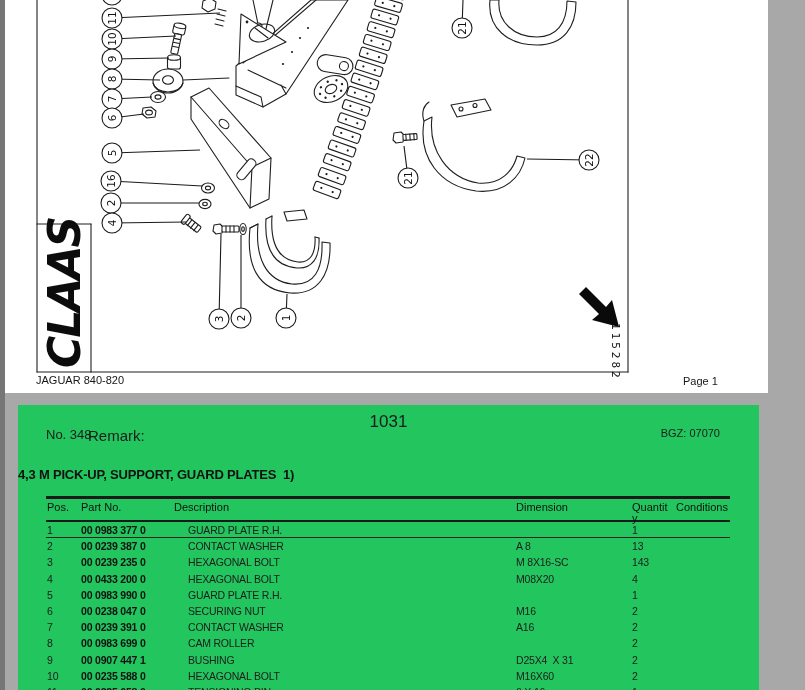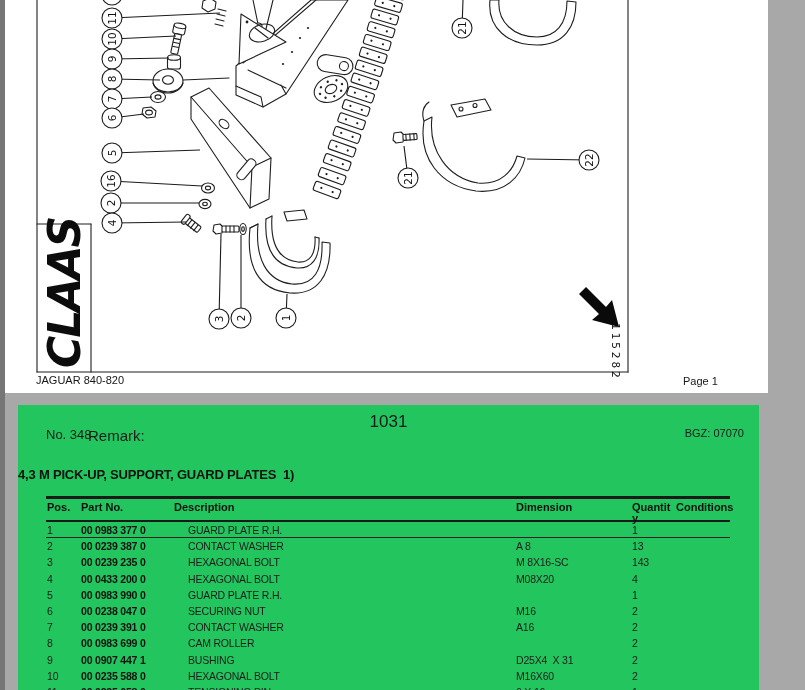--- a/index.html
+++ b/index.html
@@ -12,26 +12,26 @@
   #diagram-svg{position:absolute;left:0;top:0;}
   .footnote{position:absolute;font-size:11px;color:#161616;white-space:pre;}
   #model-label{left:31px;top:374px;}
   #page-label{left:678px;top:375px;}
   #watermark{left:168px;top:366px;color:rgba(152,124,97,0.92);font-size:11px;white-space:pre;}
   
   #page2{left:18px;top:405px;width:741px;height:365px;background:#22c55e;overflow:hidden;}
   #sheet-number{left:0;top:7px;width:741px;text-align:center;font-size:17px;color:#1c1c1c;}
   #doc-no{left:28px;top:22px;font-size:13px;color:#1c1c1c;}
   #remark{left:70px;top:22px;font-size:15px;color:#1c1c1c;}
-  #bgz{right:15px;top:22px;font-size:11px;color:#1c1c1c;}
+  #bgz{right:39px;top:22px;font-size:11px;color:#1c1c1c;}
   #section-title{left:0;top:62px;width:741px;text-align:left;font-size:13px;
     font-weight:bold;color:#111;white-space:pre;letter-spacing:-0.2px;}
   #parts-table{left:28px;top:91px;width:684px;}
   #thead{position:relative;border-top:3px solid #1a1a1a;border-bottom:2px solid #1a1a1a;
-    height:26px;box-sizing:border-box;font-size:11px;font-weight:bold;color:#111;}
+    height:26px;box-sizing:border-box;font-size:11px;font-weight:normal;color:#111;}
   #thead span{position:absolute;top:2px;white-space:pre;}
   .h-pos{left:1px;}.h-part{left:35px;}.h-desc{left:128px;}
   .h-dim{left:470px;}.h-qty{left:586px;}.h-qty2{left:586px;top:13px !important;}
   .h-cond{left:630px;text-align:right;}
   .prow{position:relative;height:16.2px;box-sizing:border-box;font-size:10.5px;color:#1c1c1c;}
   .prow:first-child{border-bottom:1px solid #222;}
   .prow .cell{position:absolute;top:2px;white-space:pre;letter-spacing:-0.2px;}
   .c-pos{left:1px;}
   .c-part{left:35px;font-weight:bold;color:#111;}
   .c-desc{left:114px;margin-left:28px;}

